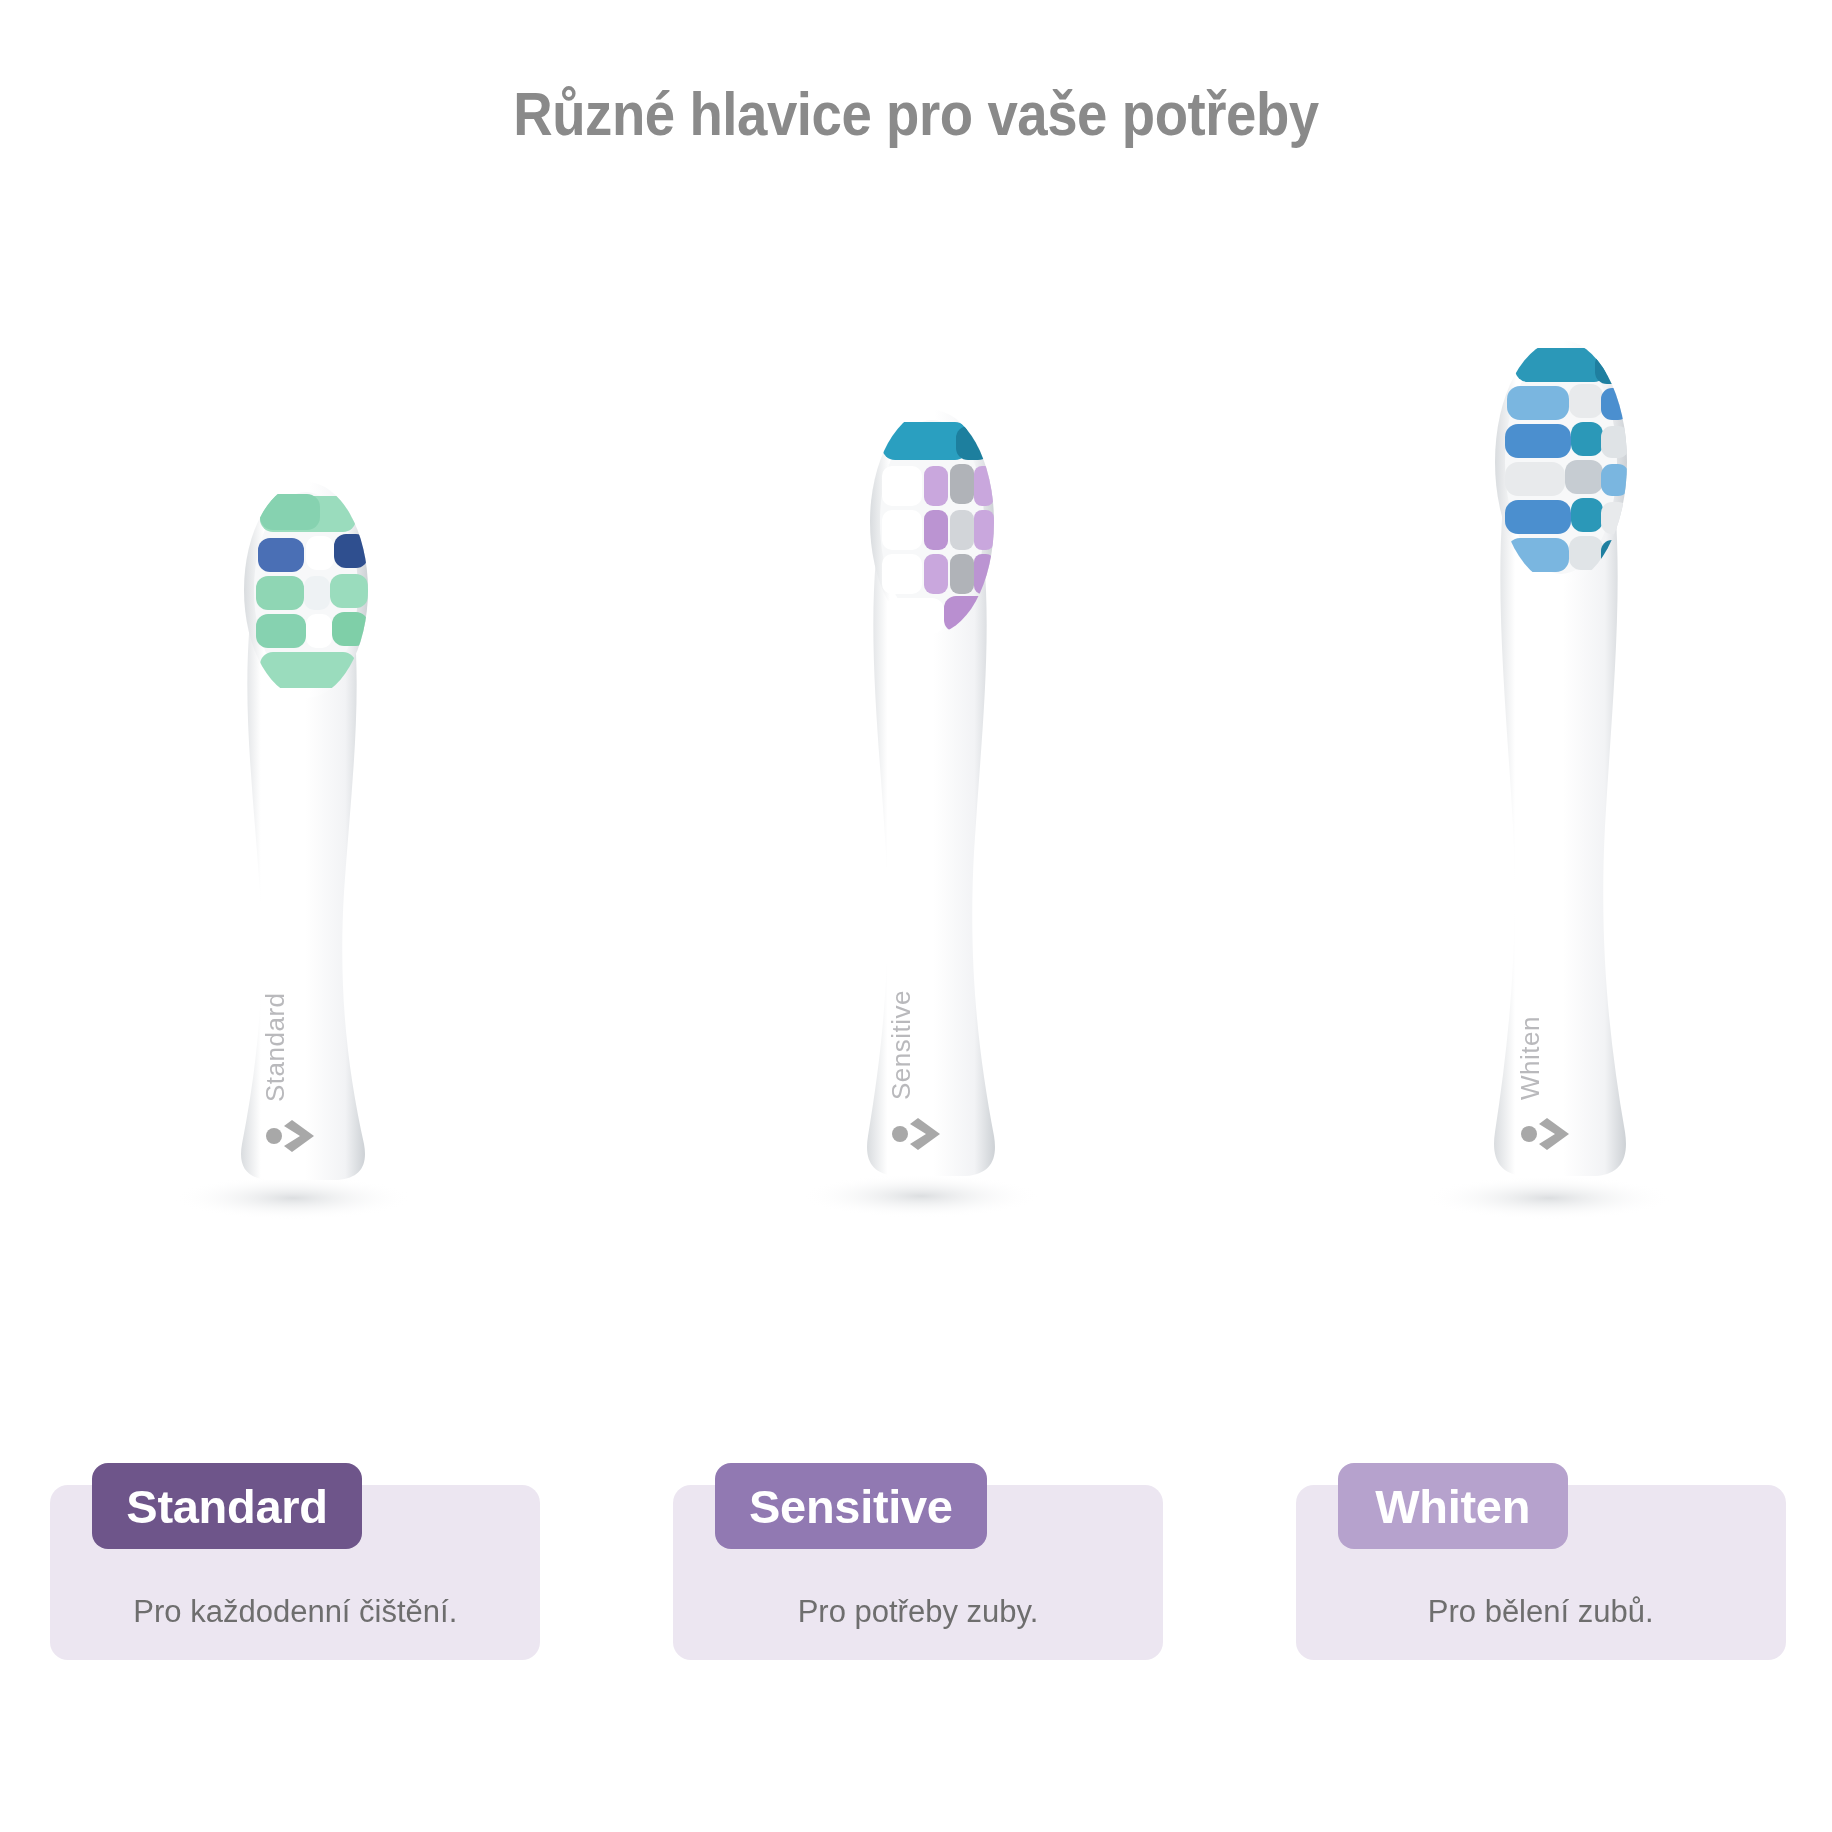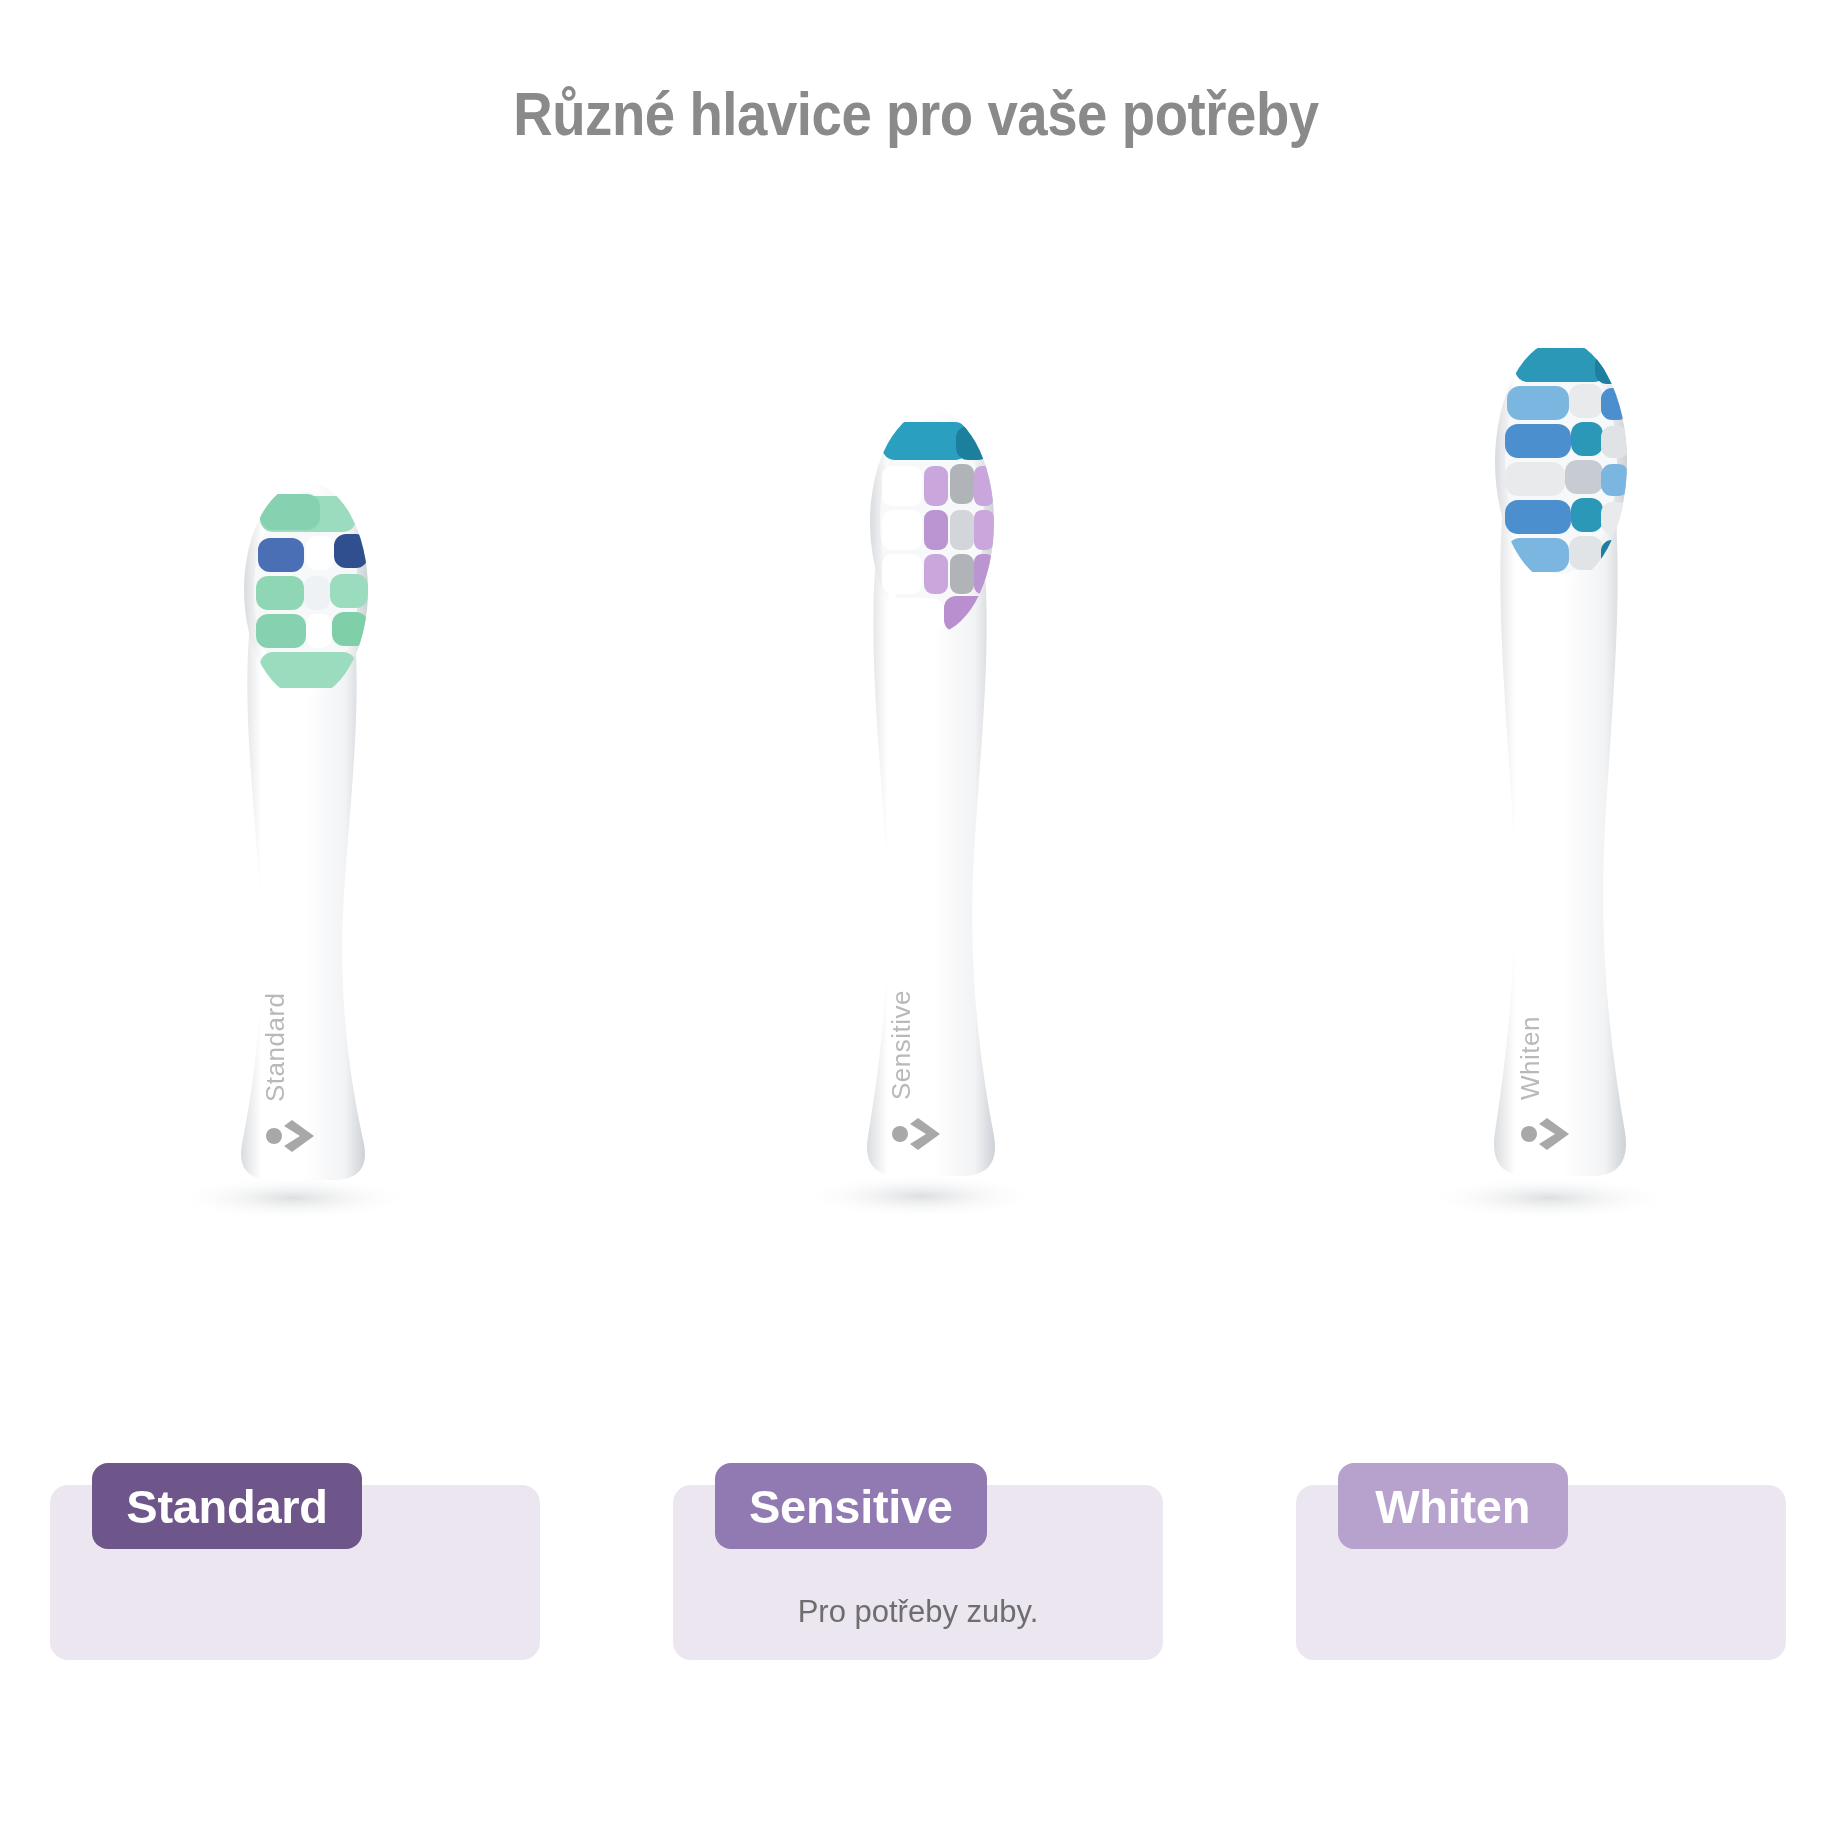--- a/index.html
+++ b/index.html
@@ -311,29 +311,31 @@
     </div>
   </div>
 
 </div>
 
 <div class="cards-row">
 
   <div class="card-col c-standard">
     <div class="card">
       <div class="badge" style="background: rgb(110, 85, 138);">Standard</div>
+      <div class="card-caption">Pro každodenní čištění.</div>
     </div>
   </div>
 
   <div class="card-col c-sensitive">
     <div class="card">
       <div class="badge" style="background: rgb(145, 121, 178);">Sensitive</div>
       <div class="card-caption">Pro potřeby zuby.</div>
     </div>
   </div>
 
   <div class="card-col c-whiten">
     <div class="card">
       <div class="badge" style="background: rgb(182, 162, 205);">Whiten</div>
+      <div class="card-caption">Pro bělení zubů.</div>
     </div>
   </div>
 
 </div>
 
 </body></html>

